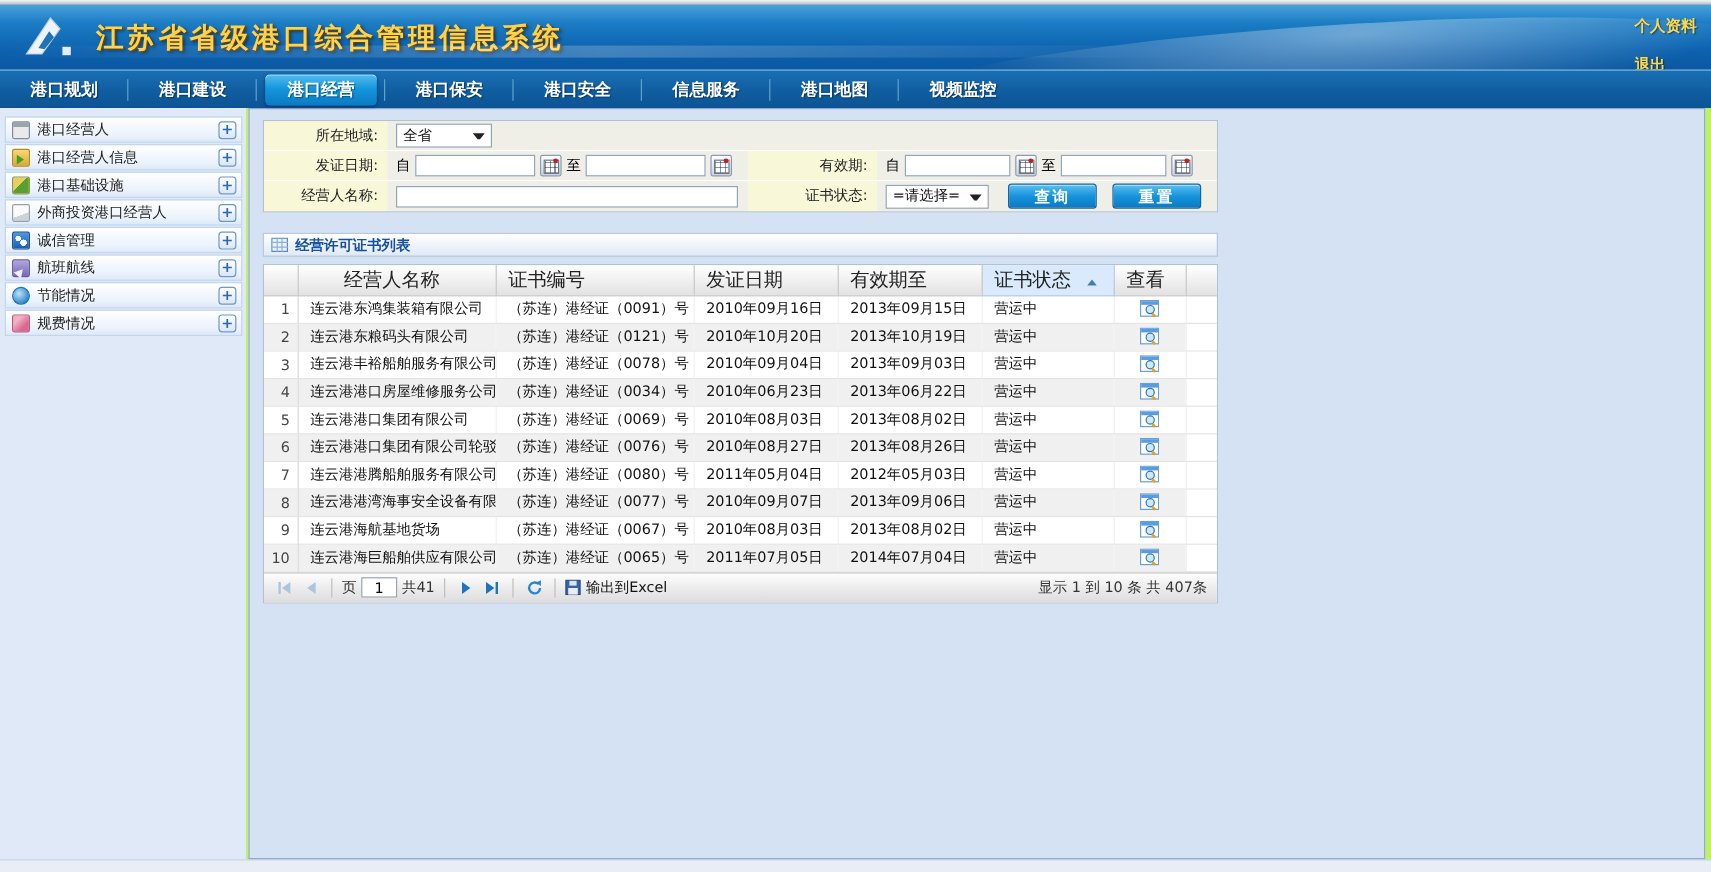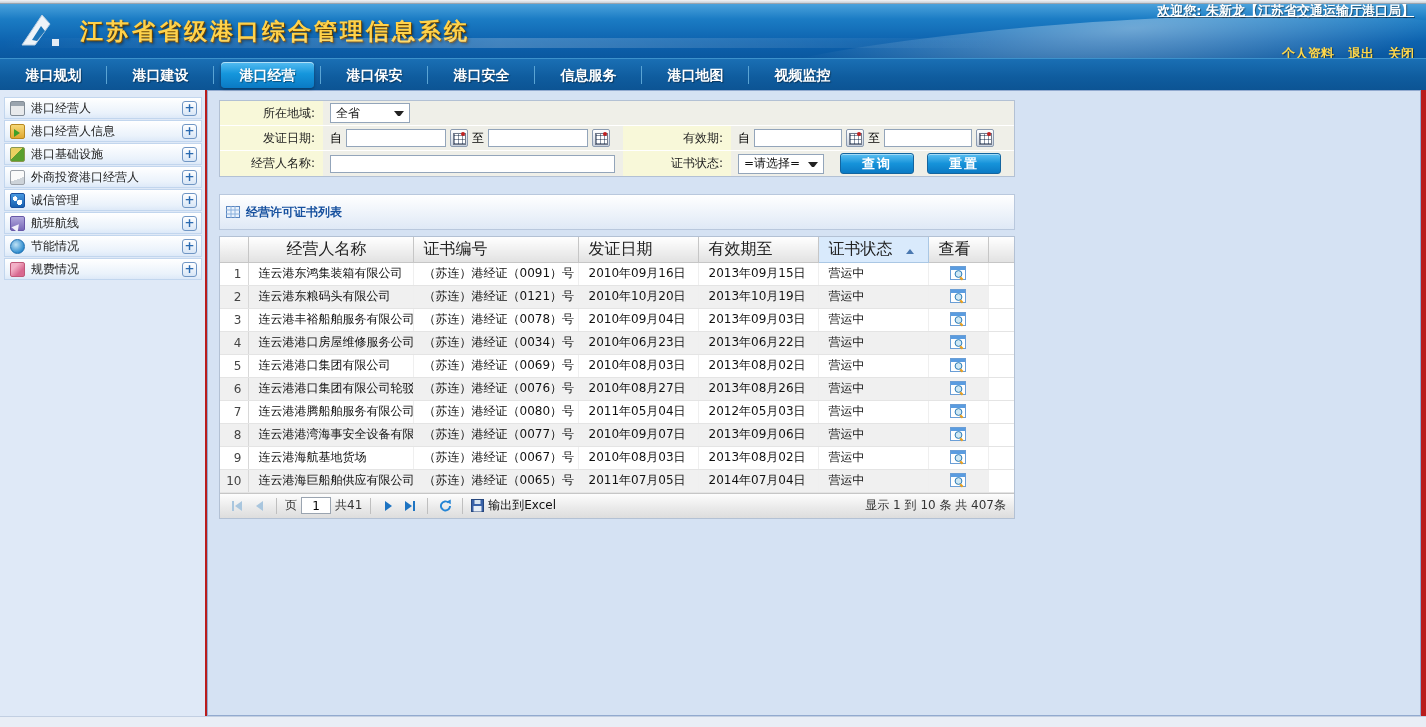--- a/index.html
+++ b/index.html
@@ -16,35 +16,35 @@
   .banner::before { content:''; position:absolute; right:-60px; top:18px; width:780px; height:90px;
     background:radial-gradient(ellipse at 55% 10%, rgba(255,255,255,.38), rgba(255,255,255,0) 55%);
     border-radius:50%; transform:rotate(-4deg); pointer-events:none; }
   .banner::after { content:''; position:absolute; left:0; top:34px; width:100%; height:10px;
     background:linear-gradient(90deg, rgba(255,255,255,0), rgba(255,255,255,.22) 35%, rgba(255,255,255,0) 70%); pointer-events:none; }
   .logo { margin:0 14px 0 20px; flex:none; }
   .app-title { font-size:23px; font-weight:bold; color:#ffd24a; letter-spacing:3px;
     text-shadow:1px 1px 0 #6a4200, 2px 2px 3px rgba(0,0,0,.55); white-space:nowrap; }
   .banner-right { margin-left:auto; margin-right:12px; display:flex; flex-direction:column; align-items:flex-end; gap:25px; padding-top:2px; z-index:2; }
   .welcome { color:#fff; font-weight:bold; font-size:13px; text-decoration:underline; text-shadow:1px 1px 1px rgba(0,0,0,.45); }
-  .top-links { display:flex; gap:14px; }
+  .top-links { display:flex; gap:14px;flex-direction:column; }
   .top-links span { color:#ffd84a; font-weight:bold; font-size:13px; cursor:pointer; text-shadow:1px 1px 1px rgba(0,0,0,.45); }
 
   
   .navbar { height:32px; background:linear-gradient(180deg,#1a6fb4,#0f5c9e 60%,#0c5494); border-top:1px solid #3d92cc; }
   .navbar ul { list-style:none; display:flex; height:32px;border-radius:10px; }
   .navbar li { width:107px; position:relative; cursor:pointer; }
   .navbar li:not(:last-child)::after { content:''; position:absolute; right:0; top:7px; bottom:7px; width:1px; background:#5aa4d4; }
   .tab-inner { display:block; margin:3px 7px; height:26px; line-height:26px; text-align:center;
     color:#fff; font-size:14px; font-weight:bold; text-shadow:1px 1px 1px rgba(0,0,0,.4); border-radius:4px; }
   .navbar li.active .tab-inner { background:linear-gradient(180deg,#55bdf2,#1596dc 45%,#0a7ac4);
     box-shadow:inset 0 1px 0 rgba(255,255,255,.55), 0 1px 3px rgba(0,0,0,.35); }
 
   
-  .content { display:flex; height:626px; background:#b91c1c; align-items:stretch; }
+  .content { display:flex; height:626px; background:#bef264; align-items:stretch; }
 
   .sidebar { width:205px; flex:none; background:#dfe9f7; padding:7px 3px 0 4px; }
   .side-item { display:flex; align-items:center; height:22px; margin-bottom:1px; padding:0 4px 0 5px;
     background:linear-gradient(180deg,#ffffff,#eaf2fb 75%,#dde9f8); border:1px solid #c2d6ee; cursor:pointer; }
   .s-icon { width:15px; height:15px; margin-right:6px; flex:none; border-radius:2px; }
   .s-label { flex:1; color:#222; font-size:12px; white-space:nowrap; overflow:hidden; }
   .plus-btn { width:15px; height:15px; flex:none; border:1px solid #7096c4; border-radius:3px;
     background:linear-gradient(180deg,#ffffff,#d8e6f6); position:relative; cursor:pointer; }
   .plus-btn::before { content:'+'; position:absolute; left:0; right:0; top:-1px; text-align:center;
     color:#2a6ab0; font-size:12px; font-weight:bold; line-height:15px; }
@@ -89,21 +89,21 @@
     padding:0 5px; cursor:pointer; color:#111; }
   .dd-arr { margin-left:auto; width:0; height:0; border:4px solid transparent; border-top:5px solid #222; margin-top:5px; padding-left:2px; }
   .dd-region { width:80px; } .dd-status { width:86px; }
   .btn { width:74px; height:21px; border:1px solid #14659f; border-radius:3px; color:#fff; font-weight:bold;
     font-size:13px; letter-spacing:2px; cursor:pointer; font-family:inherit;
     background:linear-gradient(180deg,#5cc0f2,#1693da 50%,#0b7ac4); box-shadow:inset 0 1px 0 rgba(255,255,255,.45); }
   .btn + .btn { margin-left:9px; }
   .btn:first-of-type { margin-left:12px; }
 
   
-  .list-title { width:796px; height:36px; margin-top:17px; border:1px solid #b9c8dd;
+  .list-title { width:796px; height:20px; margin-top:17px; border:1px solid #b9c8dd;
     background:linear-gradient(180deg,#ffffff,#dfe9f6); display:flex; align-items:center; gap:6px; padding-left:6px; }
   .list-title .txt-title { color:#16509e; font-weight:bold; font-size:12px; }
 
   
   .table-box { width:796px; margin-top:6px; border:1px solid #b3c1d4; background:#fff; }
   table { width:100%; border-collapse:collapse; table-layout:fixed; }
   thead th { height:25px; background:linear-gradient(180deg,#ffffff,#ececec 65%,#e2e2e2);
     border:1px solid #c6c6c6; border-top:none; font-weight:normal; text-align:left; padding-left:10px;
     font-size:16px; color:#222; cursor:pointer; }
   thead th.num-h { border-left:none; }

